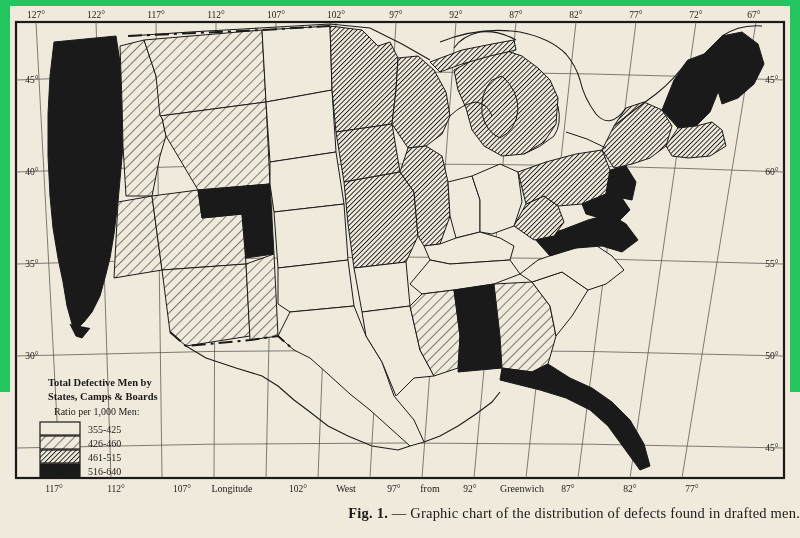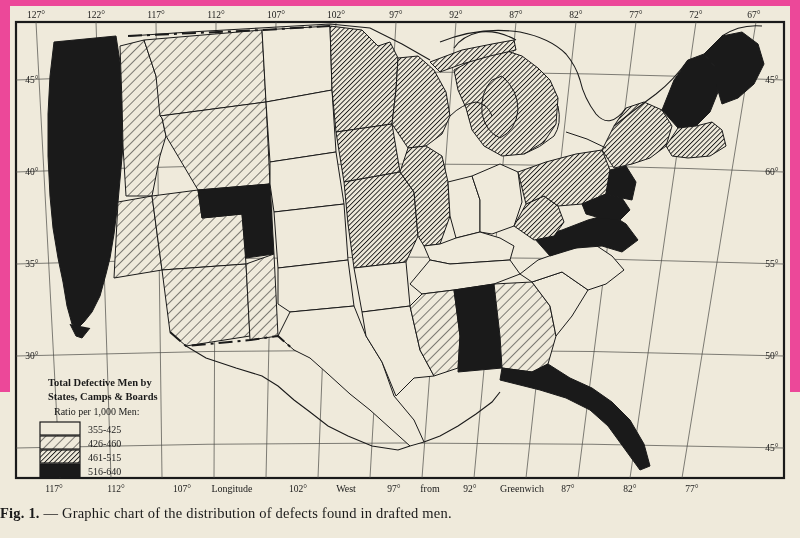--- a/index.html
+++ b/index.html
@@ -11,21 +11,21 @@
     width: 800px;
     height: 538px;
     overflow: hidden;
     font-family: "Liberation Serif", serif;
     color: #1a1a1a;
   }
   #page {
     position: relative;
     width: 800px;
     height: 392px;
-    background: #ec4899;
+    background: #22c55e;
   }
   #map-figure {
     position: absolute;
     left: 10px;
     top: 6px;
     width: 780px;
     height: 488px;
   }
   #map-svg {
     display: block;
@@ -51,21 +51,21 @@
   .legend-label {
     font-family: "Liberation Serif", serif;
     font-size: 10px;
     fill: #1a1a1a;
   }
   #caption {
     position: absolute;
     left: 0;
     top: 505px;
     width: 800px;
-    text-align: left;
+    text-align: right;
     font-family: "Liberation Serif", serif;
     font-size: 14.5px;
     color: #1a1a1a;
     letter-spacing: 0.2px;
   }
   #caption b { font-weight: bold; }
 </style>
 </head>
 <body>
 

